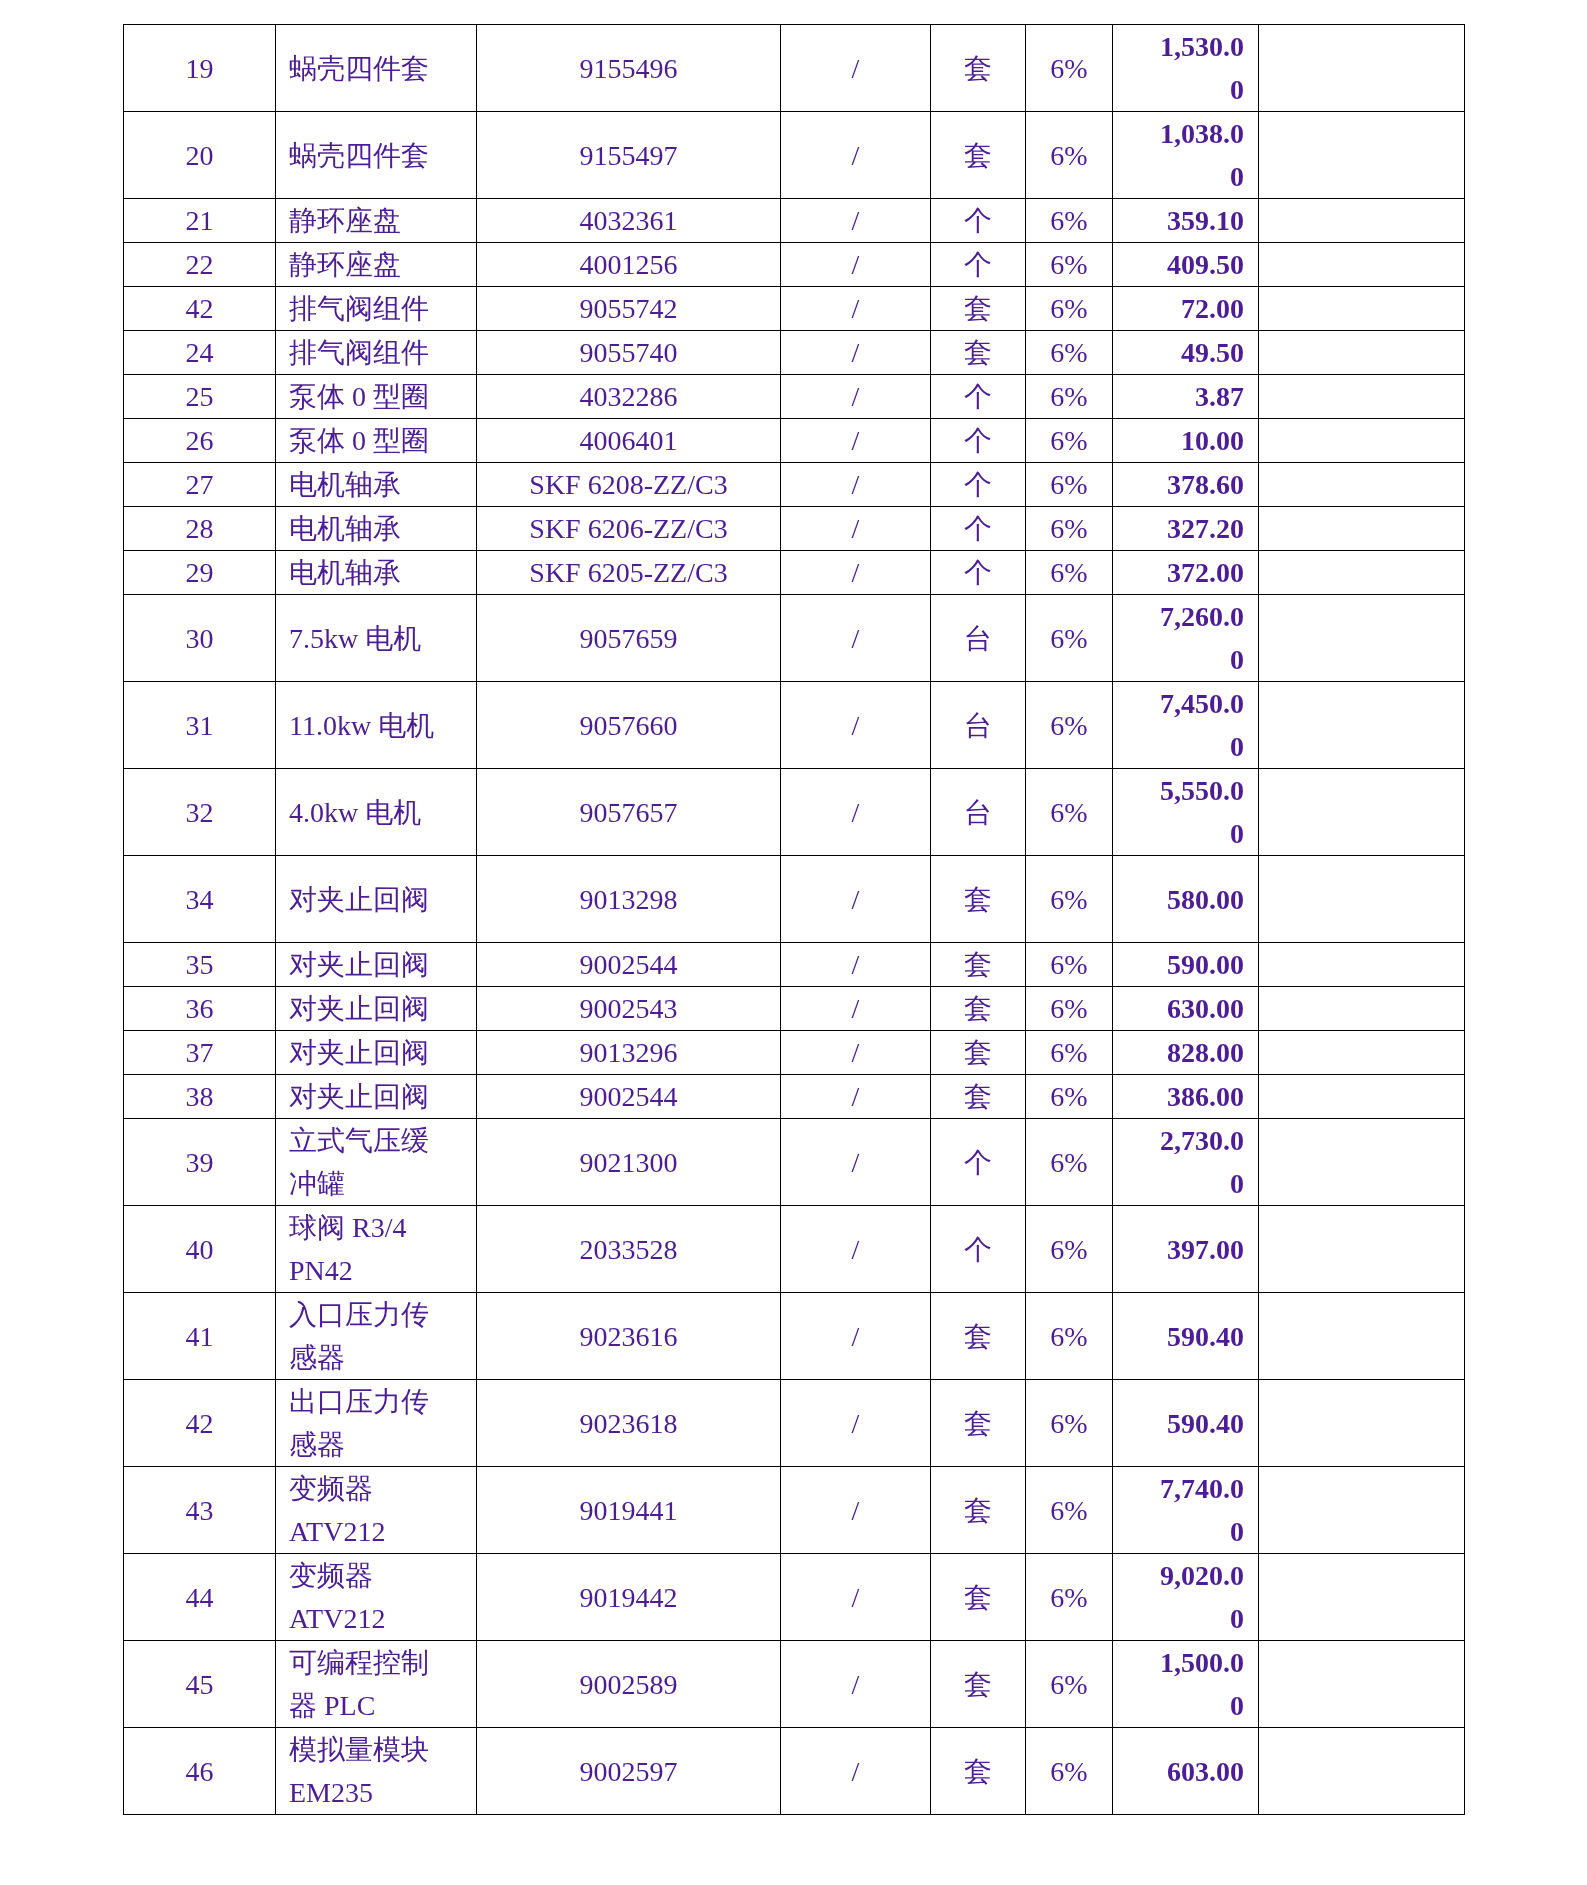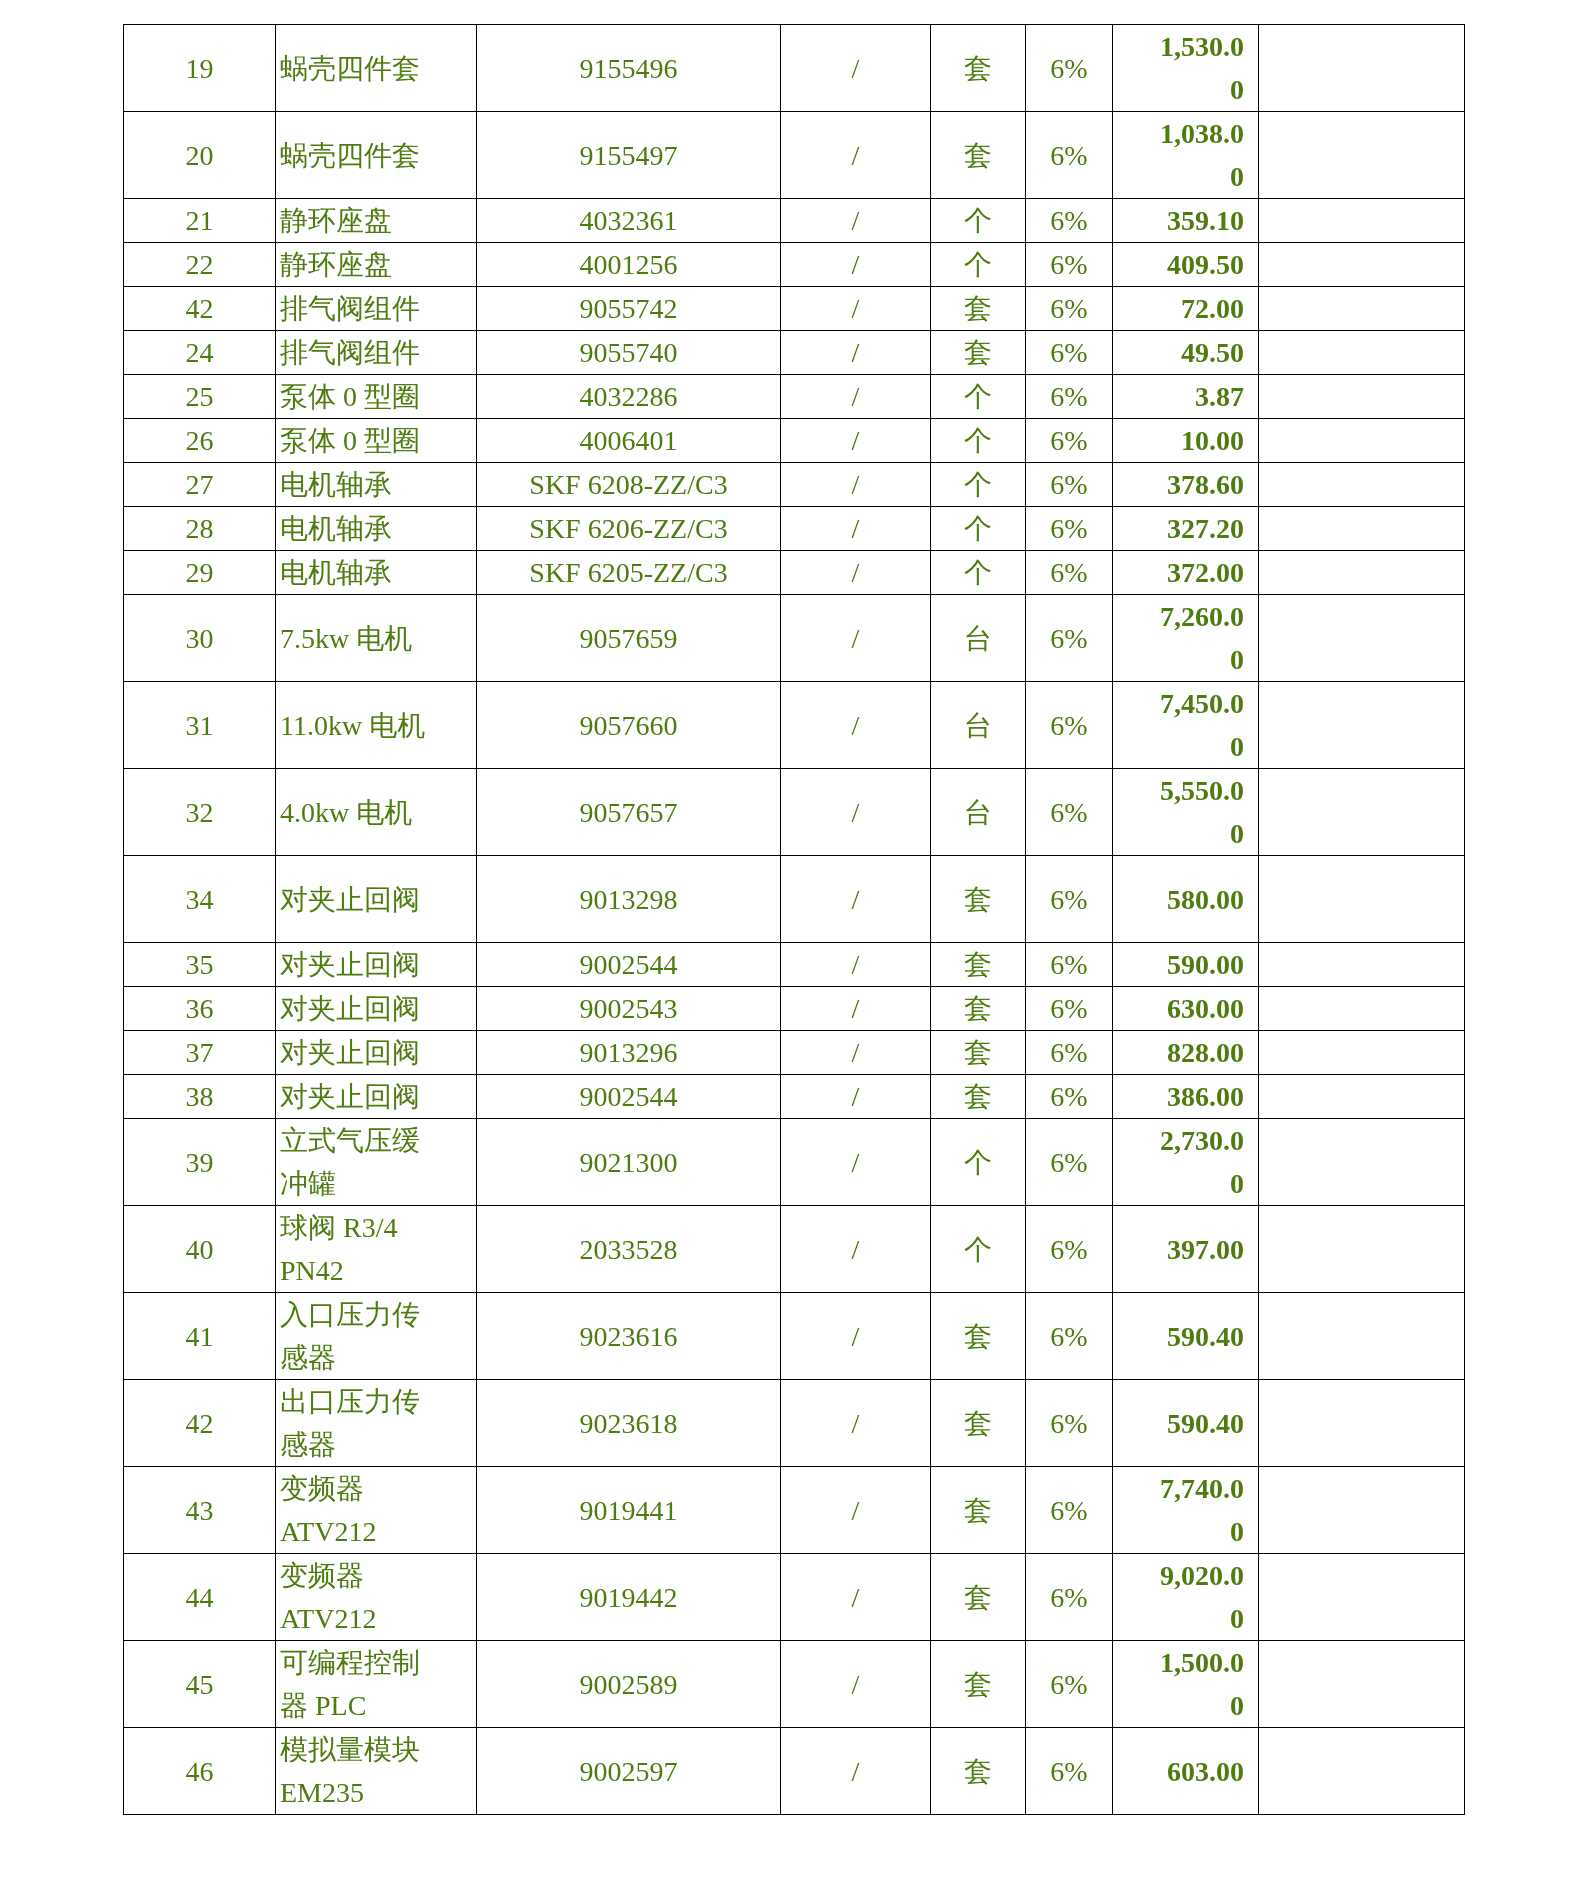--- a/index.html
+++ b/index.html
@@ -8,21 +8,21 @@
     background: #ffffff;
   }
   .page {
     position: relative;
     width: 1499px;
     height: 1885px;
     background: #ffffff;
     font-family: "Liberation Serif", "DejaVu Serif", serif;
     font-size: 28px;
     line-height: 43px;
-    color: #4d7c0f;
+    color: #4c1d95;
     overflow: hidden;
   }
   table.parts {
     position: absolute;
     left: 123px;
     top: 24px;
     width: 1341px;
     border-collapse: collapse;
     table-layout: fixed;
   }
@@ -33,21 +33,21 @@
     overflow: hidden;
   }
   
   .parts tr { height: 44px; }
   
   .parts tr:nth-child(-n+2),
   .parts tr:nth-child(n+12):nth-child(-n+15),
   .parts tr:nth-child(n+21) { height: 87px; }
 
   .c-no, .c-brand, .c-unit, .c-tax { text-align: center; }
-  .c-name .inner { width: 152px; margin-left: 4px; text-align: left; }
+  .c-name .inner { width: 152px; margin-left: 13px; text-align: left; }
   .c-model { padding-left: 13px; text-align: center; }
   .c-price .inner {
     width: 92px;
     margin: 0 14px 0 auto;
     text-align: right;
     word-break: break-all;
     font-weight: bold;
   }
   .c-remark { }
 </style>

